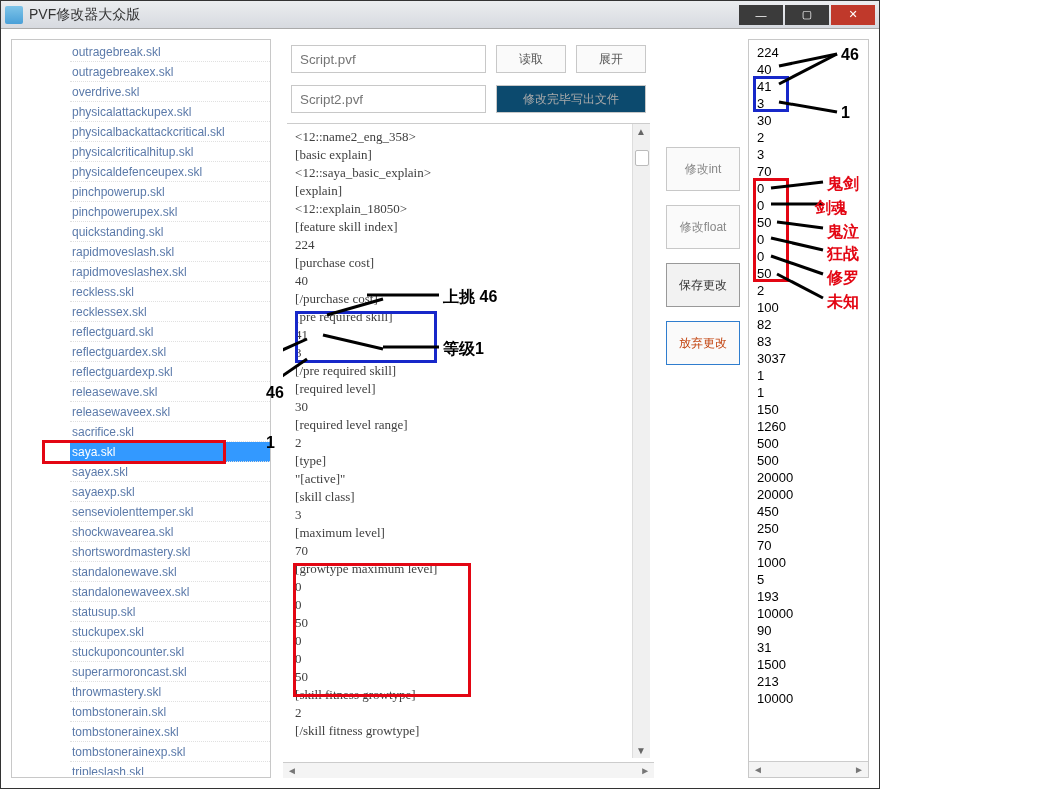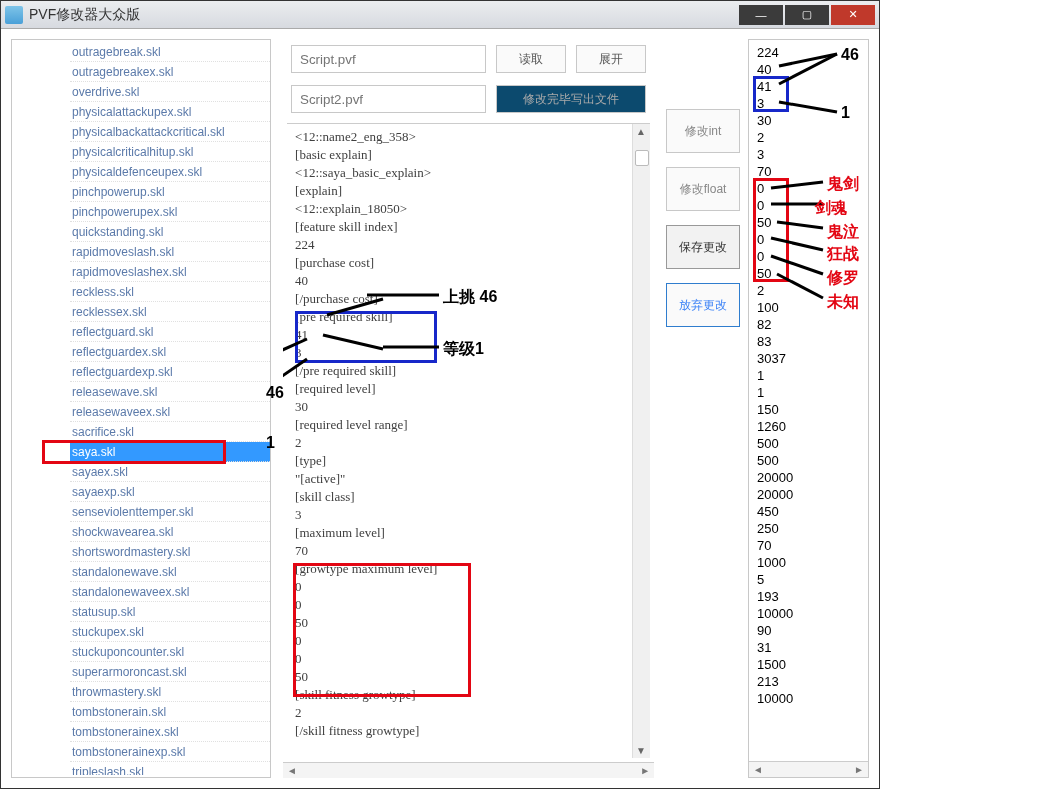--- a/index.html
+++ b/index.html
@@ -117,30 +117,30 @@
     border-left: 1px solid #ddd;
     position: relative;
   }
   .editor-scroll-ind .grip {
     position:absolute; top:26px; left:2px; width:14px; height:16px;
     border:1px solid #bbb; background:#fff; border-radius:2px;
   }
   .editor-scroll-ind .arrow {
     position:absolute; left:3px; font-size:10px; color:#666;
   }
-  .right-btns { display:flex; flex-direction:column; gap:14px; width: 74px; margin-top: 70px;}
+  .right-btns { display:flex; flex-direction:column; gap:14px; width: 74px; margin-top: 108px;}
   .right-btn {
     width: 74px; height: 44px;
     border:1px solid #c8c8c8; background:#fafafa;
     display:flex; align-items:center; justify-content:center;
     color:#888; font-size:12px;
   }
   .right-btn.enabled { color:#333; border-color:#999; background:#f2f2f2; }
   .right-btn.save { color:#333; }
-  .right-btn.discard { color:#3b82f6; border-color:#2f7dce; }
+  .right-btn.discard { color:#c2410c; border-color:#2f7dce; }
   .right-list-wrap { flex:1; border:1px solid #c8c8c8; display:flex; }
   .right-list {
     flex:1; overflow-y:auto; padding:4px 8px; font-size:13px; line-height:17px;
   }
   .right-list div { height:17px; }
   .hscroll {
     height:16px; border-top:1px solid #ccc; background:#f4f4f4;
     display:flex; align-items:center; justify-content:space-between;
     font-size:10px; color:#777; padding:0 4px;
   }

